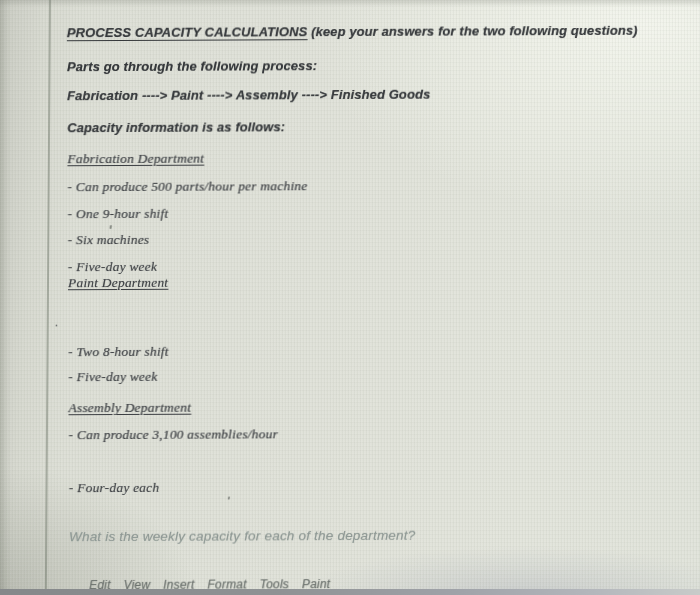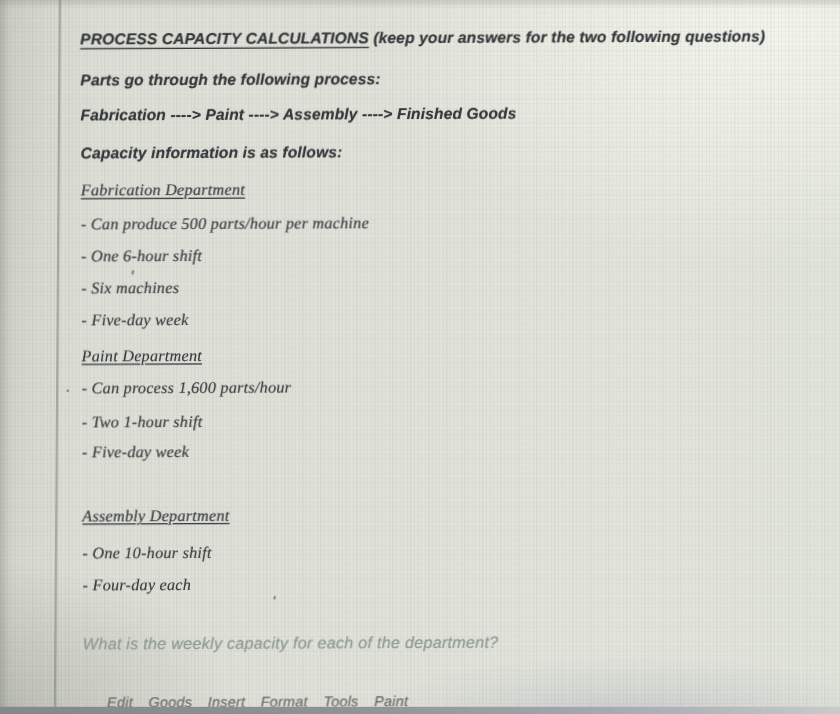--- a/index.html
+++ b/index.html
@@ -84,42 +84,41 @@
     </div>
 
     <div class="line sans" style="top:58px">Parts go through the following process:</div>
 
     <div class="line sans" style="top:87px">Fabrication ----&gt; Paint ----&gt; Assembly ----&gt; Finished Goods</div>
 
     <div class="line sans" style="top:119px">Capacity information is as follows:</div>
 
     <div class="line serif heading" style="top:150px">Fabrication Department</div>
     <div class="line serif" style="top:178px">- Can produce 500 parts/hour per machine</div>
-    <div class="line serif" style="top:205px">- One 6-hour shift</div>
+    <div class="line serif" style="top:205px">- One 9-hour shift</div>
     <div class="line serif" style="top:231px">- Six machines</div>
     <div class="line serif" style="top:258px">- Five-day week</div>
 
-    <div class="line serif heading" style="top:288px">Paint Department</div>
+    <div class="line serif heading" style="top:274px">Paint Department</div>
     <div class="stray-dot">.</div>
-    <div class="line serif" style="top:315px">- Can process 1,600 parts/hour</div>
-    <div class="line serif" style="top:343px">- Two 1-hour shift</div>
+    <div class="line serif" style="top:343px">- Two 8-hour shift</div>
     <div class="line serif" style="top:368px">- Five-day week</div>
 
-    <div class="line serif heading" style="top:421px">Assembly Department</div>
-    <div class="line serif" style="top:452px">- One 10-hour shift</div>
+    <div class="line serif heading" style="top:399px">Assembly Department</div>
+    <div class="line serif" style="top:426px">- Can produce 3,100 assemblies/hour</div>
     <div class="line serif" style="top:479px">- Four-day each</div>
 
     <div class="line question" style="top:528px">What is the weekly capacity for each of the department?</div>
 
     <div class="artifact a1"></div>
     <div class="artifact a2"></div>
 
     <div class="menu-row">
       <span class="menu-item">Edit</span>
-      <span class="menu-item">Goods</span>
+      <span class="menu-item">View</span>
       <span class="menu-item">Insert</span>
       <span class="menu-item">Format</span>
       <span class="menu-item">Tools</span>
       <span class="menu-item">Paint</span>
     </div>
   </div>
 
   <div class="bottom-bar"></div>
 </div>
 

